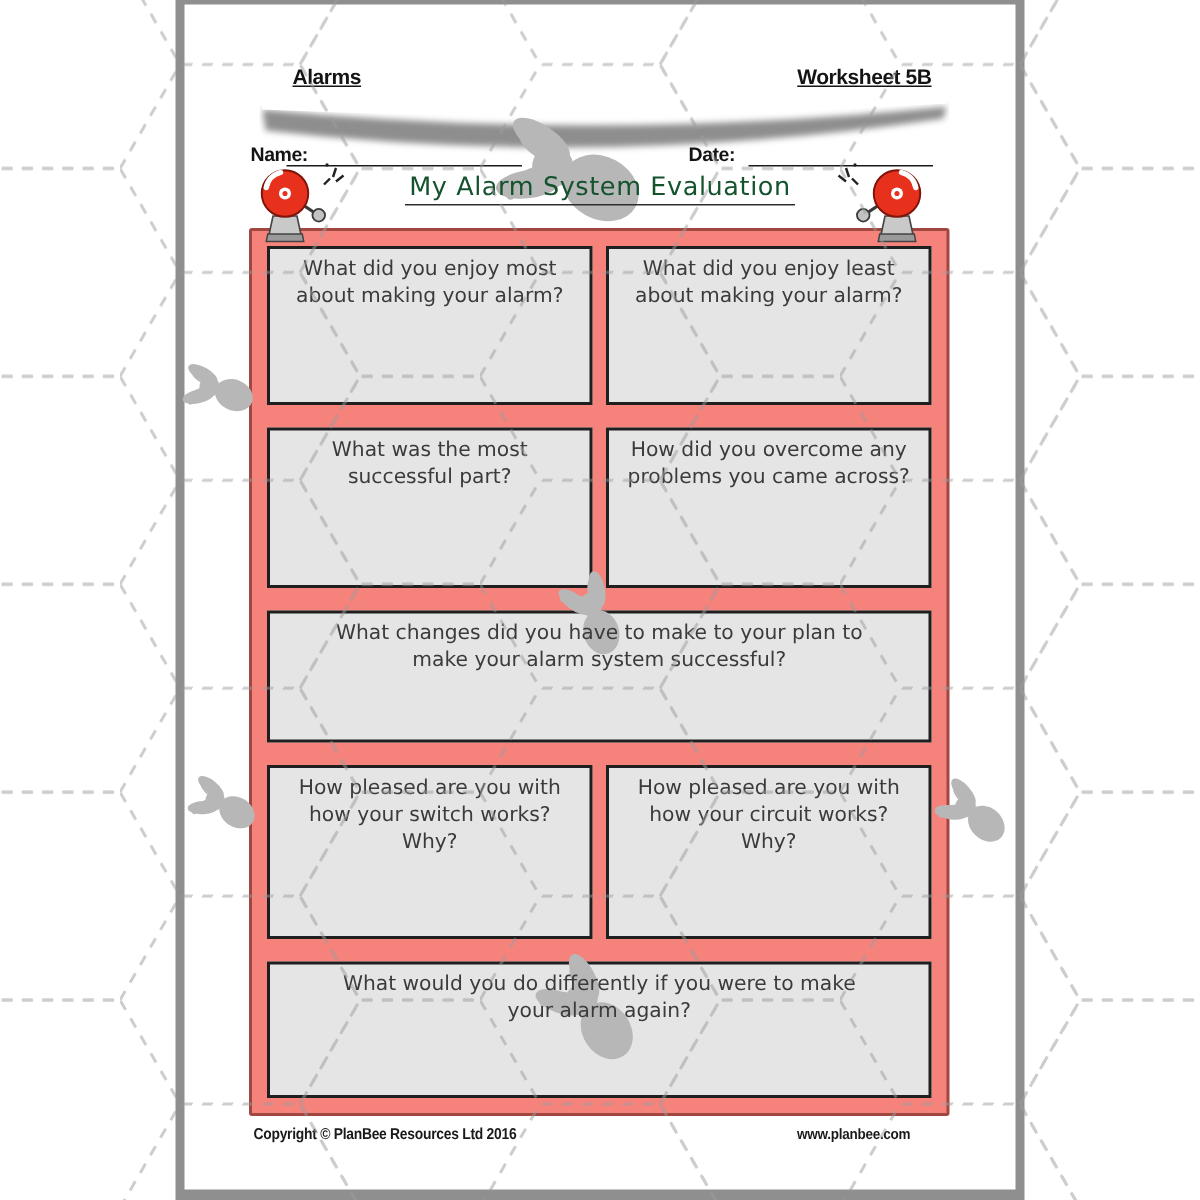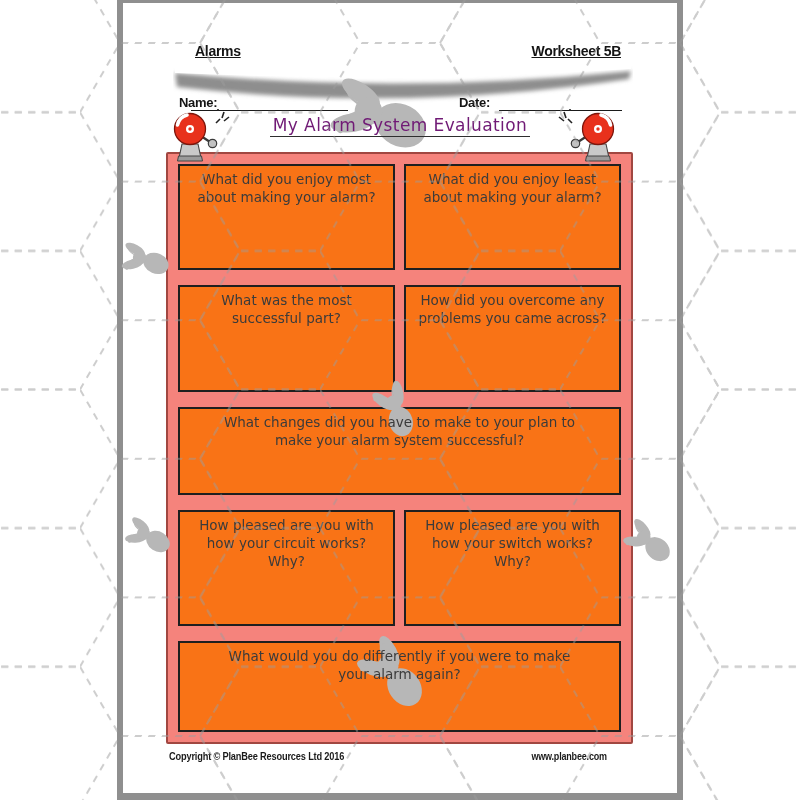--- a/index.html
+++ b/index.html
@@ -10,36 +10,36 @@
   #page{position:absolute;left:6px;top:3px;width:554px;height:790px;background:#ffffff;}
   
   .banner-svg{position:absolute;left:50px;top:22px;width:460px;height:78px;}
   .hdr-text{position:absolute;top:40px;font-family:"Liberation Sans",sans-serif;
             font-weight:bold;font-size:14px;color:#141414;letter-spacing:-0.3px;text-decoration:underline;}
   #hdr-topic{left:72px;}
   #hdr-ws{right:56px;}
   
   .field-label{position:absolute;font-family:"Liberation Sans",sans-serif;font-weight:bold;
                font-size:13px;color:#141414;letter-spacing:-0.3px;top:92px;}
-  #name-label{left:56px;}
+  #name-label{left:44px;}
   #date-label{left:336px;}
   .write-line{position:absolute;top:107px;border-top:1.4px solid #1a1a1a;height:0;}
   #name-line{left:68px;width:157px;}
   #date-line{left:376px;width:123px;}
   
   #title-wrap{position:absolute;left:0;right:0;top:112px;text-align:center;z-index:6;}
-  #title-wrap span{font-size:17px;color:#701a75;letter-spacing:0.4px;
+  #title-wrap span{font-size:17px;color:#14532d;letter-spacing:0.4px;
                    border-bottom:1.6px solid #2e2e2e;padding:0 3px 1px;}
   
   #qgrid{position:absolute;left:43px;top:149px;width:467px;height:592px;
          background:var(--salmon,#f5837c);border:2.5px solid var(--container-border,#a14741);
          border-radius:2px;box-sizing:border-box;display:grid;
          grid-template-columns:1fr 1fr;grid-template-rows:106px 107px 88px 116px auto;
          gap:15px 9px;padding:10px;}
-  .qbox{background:#f97316;border:2px solid var(--box-border,#1f1f1f);box-sizing:border-box;}
+  .qbox{background:#e5e5e5;border:2px solid var(--box-border,#1f1f1f);box-sizing:border-box;}
   .qbox.wide{grid-column:1 / 3;}
   .qbox span{position:relative;z-index:6;display:block;padding:5px 10px 0;text-align:center;
              font-size:13.5px;line-height:1.32;color:#3b3b3b;}
   .qbox.wide span{padding:5px 37px 0;}
   
   .ftr{position:absolute;font-family:"Liberation Sans",sans-serif;font-weight:bold;
        color:#1a1a1a;letter-spacing:-0.2px;}
   #ftr-copy{left:46px;top:747px;font-size:10.5px;transform:scaleX(.88);transform-origin:left;}
   #ftr-web{right:70px;top:748px;font-size:10px;transform:scaleX(.9);transform-origin:right;}
   
@@ -123,24 +123,24 @@
         <div class="qbox">
             <span>What was the most successful part?</span>
           </div>
         <div class="qbox">
             <span>How did you overcome any problems you came across?</span>
           </div>
         <div class="qbox wide">
             <span>What changes did you have to make to your plan to make your alarm system successful?</span>
           </div>
         <div class="qbox">
-            <span>How pleased are you with how your circuit works? Why?</span>
+            <span>How pleased are you with how your switch works? Why?</span>
           </div>
         <div class="qbox">
-            <span>How pleased are you with how your switch works? Why?</span>
+            <span>How pleased are you with how your circuit works? Why?</span>
           </div>
         <div class="qbox wide">
             <span>What would you do differently if you were to make your alarm again?</span>
           </div>
       </div>
 
       <div class="ftr" id="ftr-copy">Copyright © PlanBee Resources Ltd 2016</div>
       <div class="ftr" id="ftr-web">www.planbee.com</div>
 
       <svg class="bee" style="left:207px;top:59px;width:110px;height:110px" viewBox="-50 -50 100 100">

